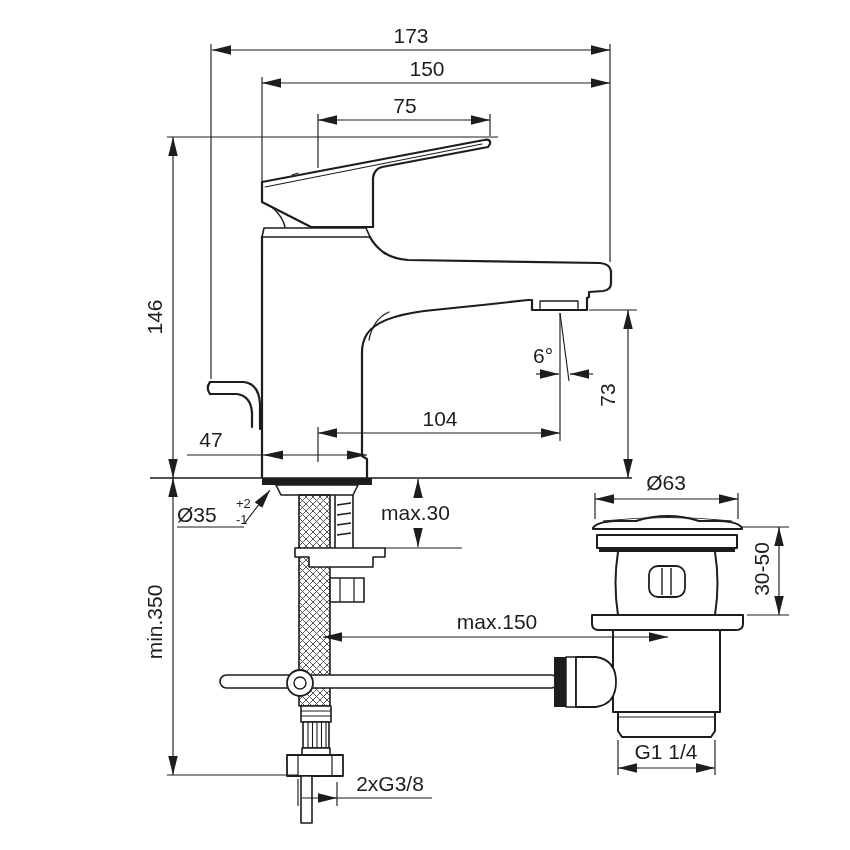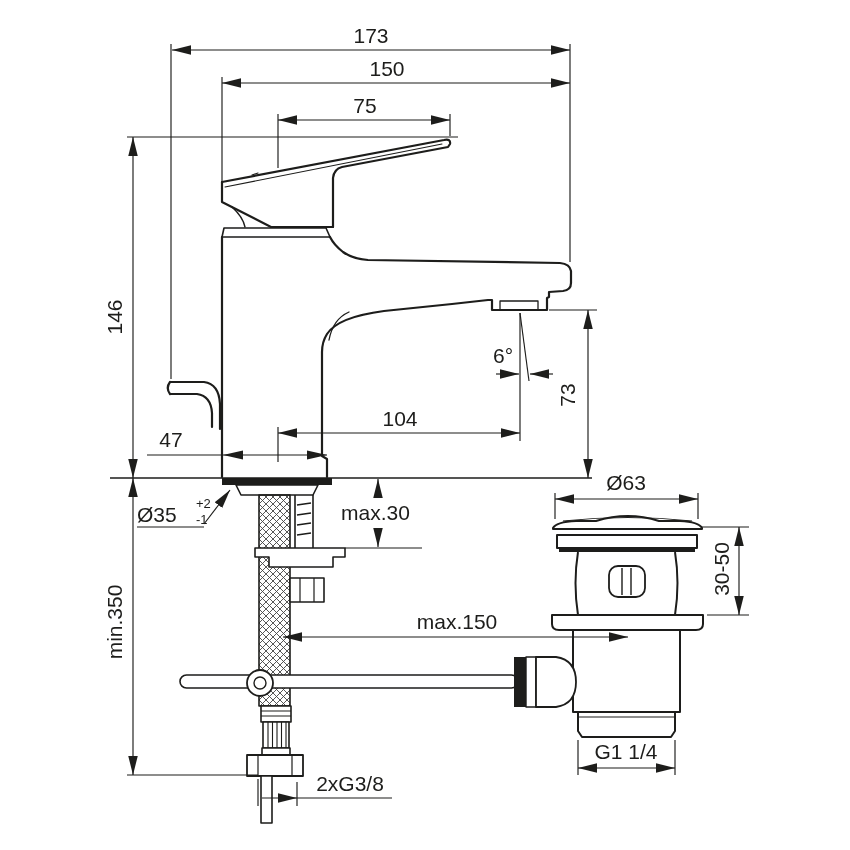--- a/index.html
+++ b/index.html
@@ -1,16 +1,16 @@
 <!DOCTYPE html>
 <html><head>
 <meta charset="utf-8">
 <style>
   html,body{margin:0;padding:0;background:#fff;}
-  .stage{width:762px;height:850px;background:#ffffff;position:relative;overflow:hidden;}
+  .stage{width:762px;height:850px;background:#ffffff;position:relative;overflow:hidden;padding-left:40px;}
   svg{display:block;}
   text{font-family:"Liberation Sans","DejaVu Sans",sans-serif;fill:#1d1d1b;}
   .dim{font-size:21px;}
   .tol{font-size:13px;}
 </style>
 </head>
 <body>
 
 <div class="stage">
 <svg width="850" height="850" viewBox="0 0 850 850">

